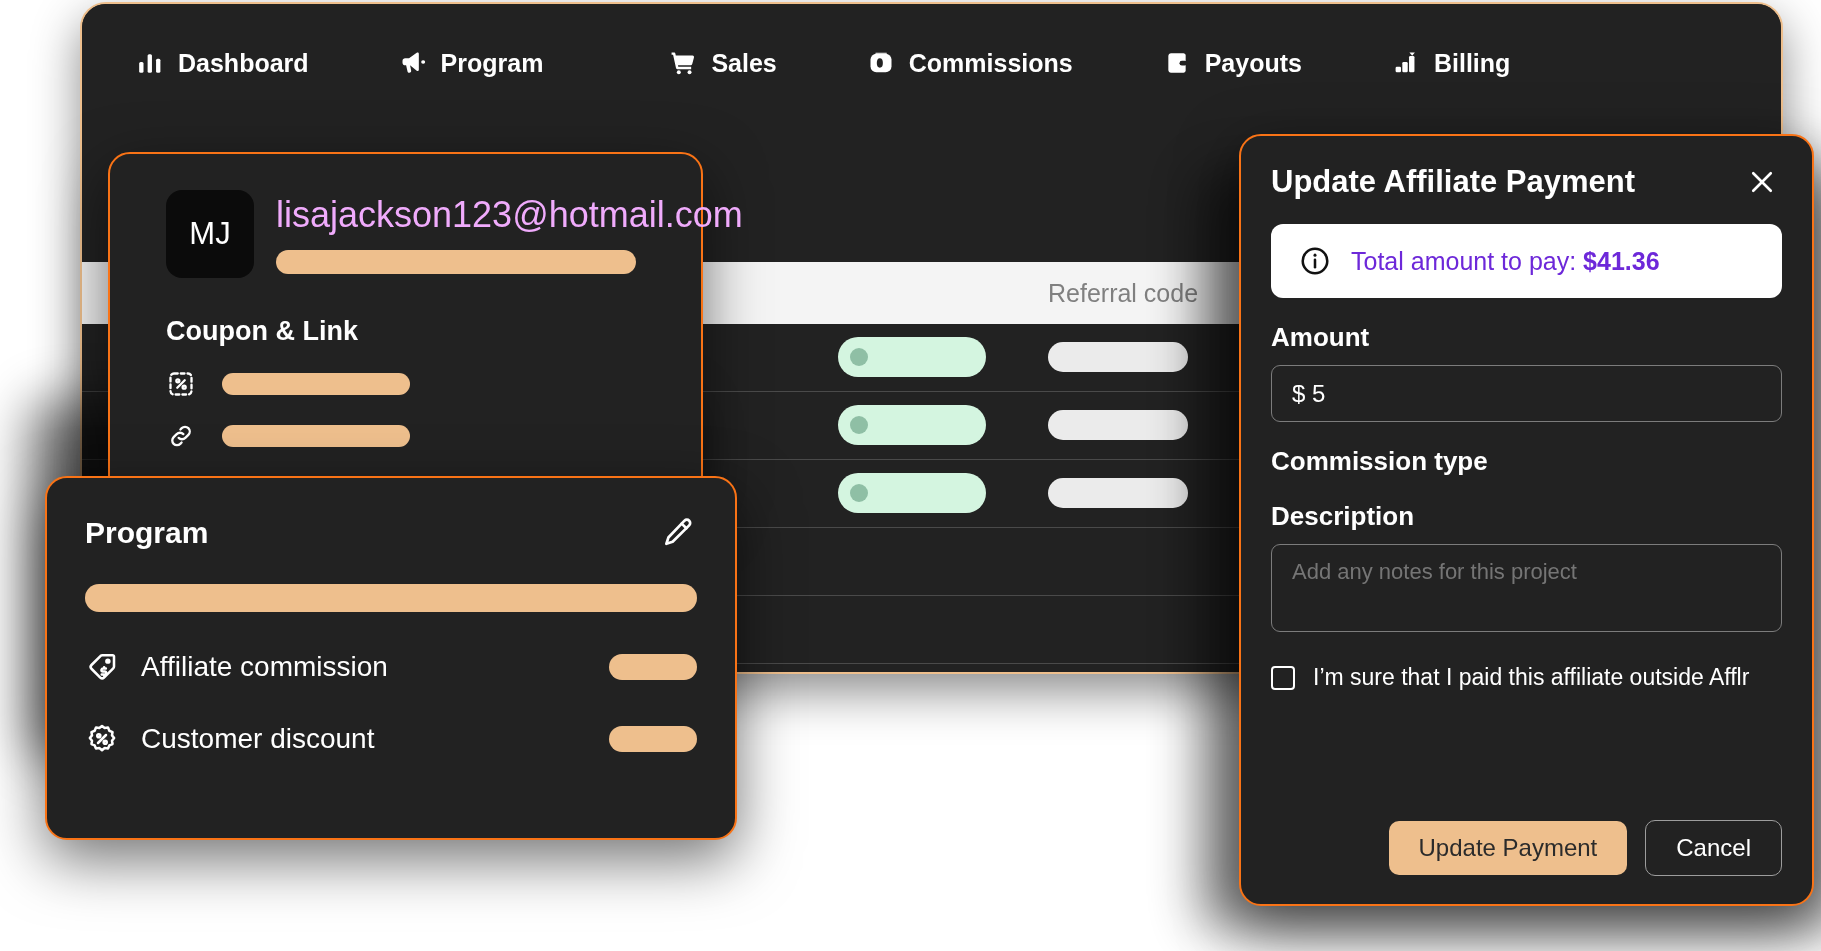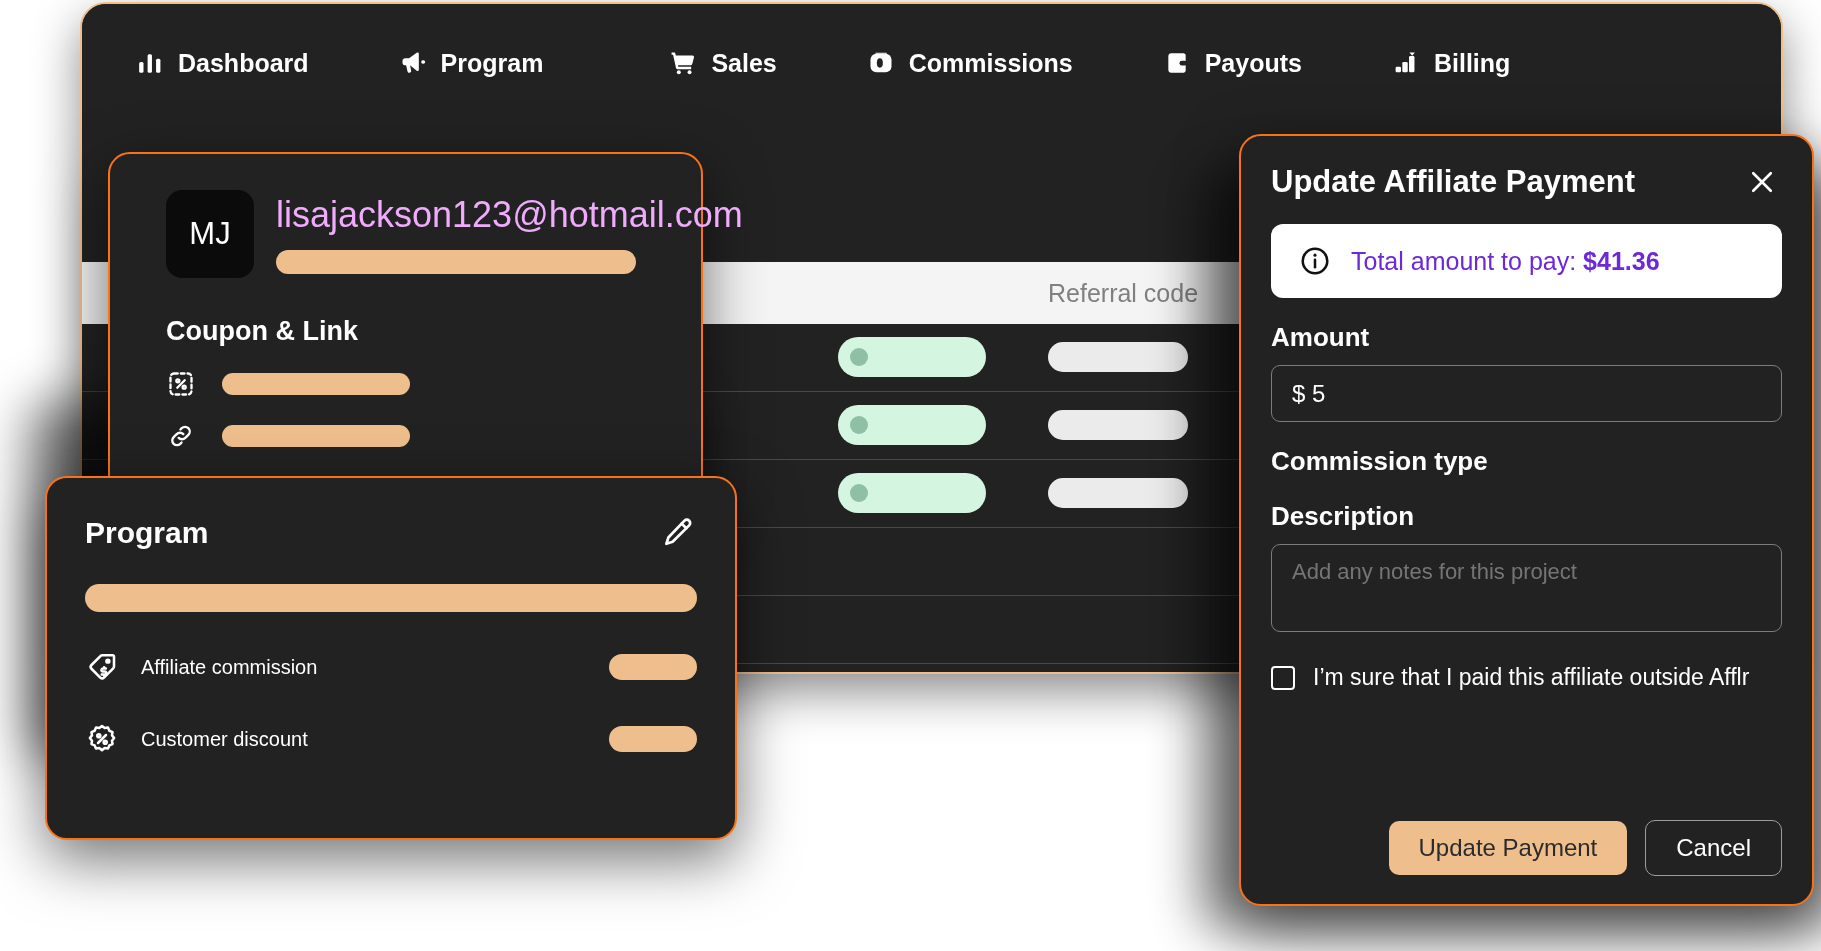--- a/index.html
+++ b/index.html
@@ -245,21 +245,21 @@
   }
   .prog-row .pr-ico {
     width: 34px; height: 34px;
     display: inline-flex;
     align-items: center;
     justify-content: center;
     flex: 0 0 34px;
   }
   .prog-row .pr-label {
     color: #ffffff;
-    font-size: 20px;
+    font-size: 28px;
     font-weight: 400;
     flex: 1 1 auto;
   }
   .prog-row .pr-bar {
     width: 88px; height: 26px;
     flex: 0 0 88px;
   }
 
   
   .modal {

